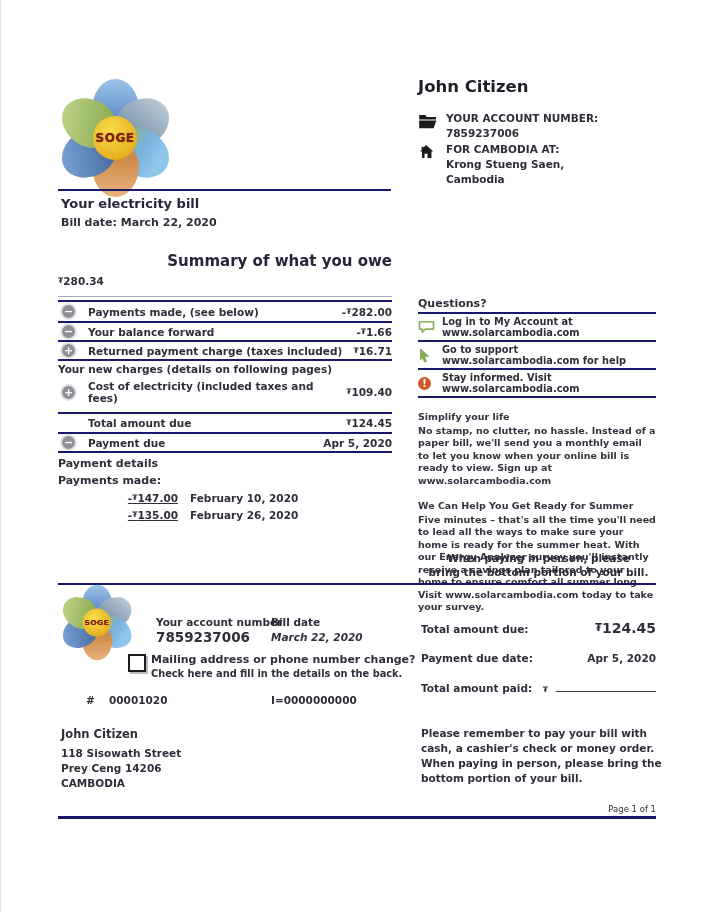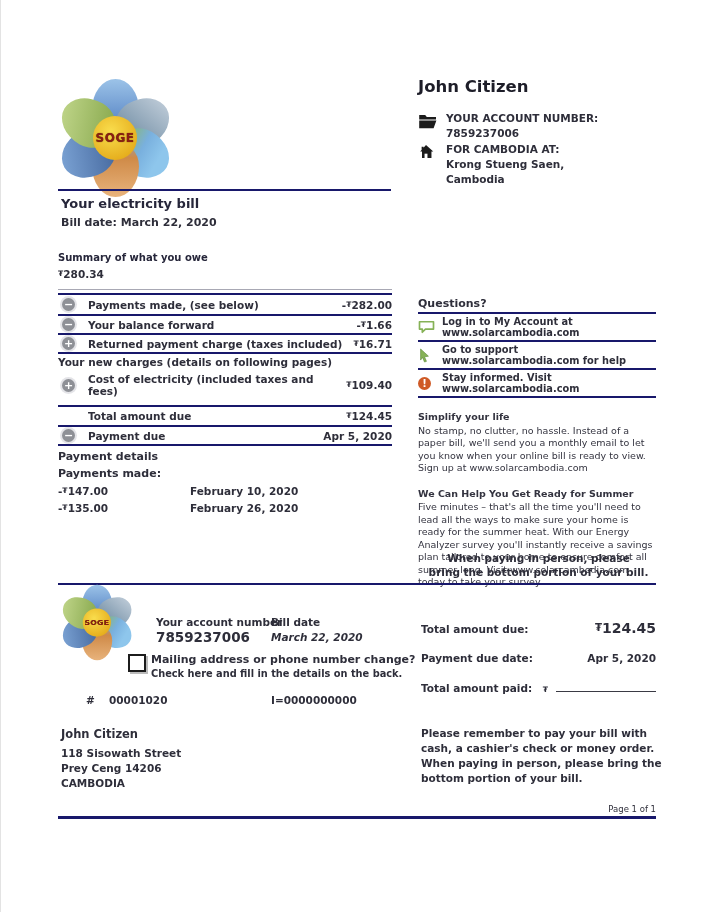--- a/index.html
+++ b/index.html
@@ -37,48 +37,48 @@
   .cust{position:absolute;left:417px;top:77px;width:260px;}
   .cust-name{font-size:16.5px;font-weight:700;color:#1d1d28;margin-bottom:16px;}
   .cust-row{display:flex;margin-bottom:4px;}
   .cust-ic{width:22px;flex:0 0 22px;padding-top:1px;}
   .cust-lbl{font-size:10.5px;font-weight:700;padding-left:6px;}
   .cust-val{font-size:10.5px;font-weight:700;padding-left:6px;margin-top:3px;}
   .cust-val div{margin-bottom:3px;}
 
   
   .summary{position:absolute;left:57px;top:252px;width:334px;}
-  .sum-title{font-size:10px;font-weight:700;color:#26263a;margin-bottom:3px;}
+  .sum-title{font-size:15px;font-weight:700;color:#26263a;margin-bottom:3px;text-align:right;}
   .srow{display:flex;align-items:center;padding:2px 0;font-size:10.5px;font-weight:700;}
   .srow .lbl{flex:1;}
   .srow .val{text-align:center;white-space:nowrap;}
   .srow .ind{width:30px;flex:0 0 30px;display:flex;align-items:center;}
   .srow.pad{padding:3px 0;}
   .sicon{width:13px;height:13px;border-radius:50%;background:#8e9096;color:#fff;
          display:flex;align-items:center;justify-content:center;
          font-size:11px;font-weight:bold;line-height:1;margin-left:4px;
          box-shadow:0 0 0 2px #e4e4e8;}
   .gap6{height:7px;}
   .plain{font-size:10.5px;font-weight:700;padding:2px 0;}
   .pay-title{font-size:11px;font-weight:700;margin-top:4px;}
   .pay-line{display:flex;font-size:10.5px;font-weight:700;margin-top:5px;}
-  .pay-line .amt{width:120px;}
+  .pay-line .amt{width:120px;text-align:right;text-decoration:underline;}
   .pay-line .dt{padding-left:12px;}
 
   
   .rightcol{position:absolute;left:417px;top:297px;width:238px;}
   .q-title{font-size:11px;font-weight:700;margin-bottom:2px;}
   .q-item{display:flex;align-items:center;padding:2px 0;min-height:15px;}
   .q-ic{width:24px;flex:0 0 24px;display:flex;align-items:center;}
   .q-txt{font-size:9.8px;font-weight:700;}
   .alert-ic{width:13px;height:13px;border-radius:50%;background:#cf5a26;color:#fff;
             display:flex;align-items:center;justify-content:center;font-size:10px;font-weight:bold;}
   .promo{margin-top:13px;font-size:9.5px;line-height:1.32;color:#33333f;}
   .promo .p-title{font-weight:700;margin-bottom:1px;font-weight:600;}
-  .promo .p-body{font-weight:400;}
+  .promo .p-body{font-weight:700;}
 
   
   .abs{position:absolute;}
   .b-lab{font-size:10.5px;font-weight:700;}
   .b-big{font-size:13.5px;font-weight:700;}
   .checkbox{position:absolute;left:127px;top:654px;width:14px;height:14px;
             border:2.5px solid #1c1c1c;background:#fff;box-shadow:2px 2px 0 rgba(60,60,60,.35);}
   .note{position:absolute;left:420px;top:552px;width:235px;text-align:center;
         font-size:10.5px;font-weight:700;line-height:1.32;}
   .rrow{position:absolute;left:420px;width:235px;display:flex;align-items:baseline;

